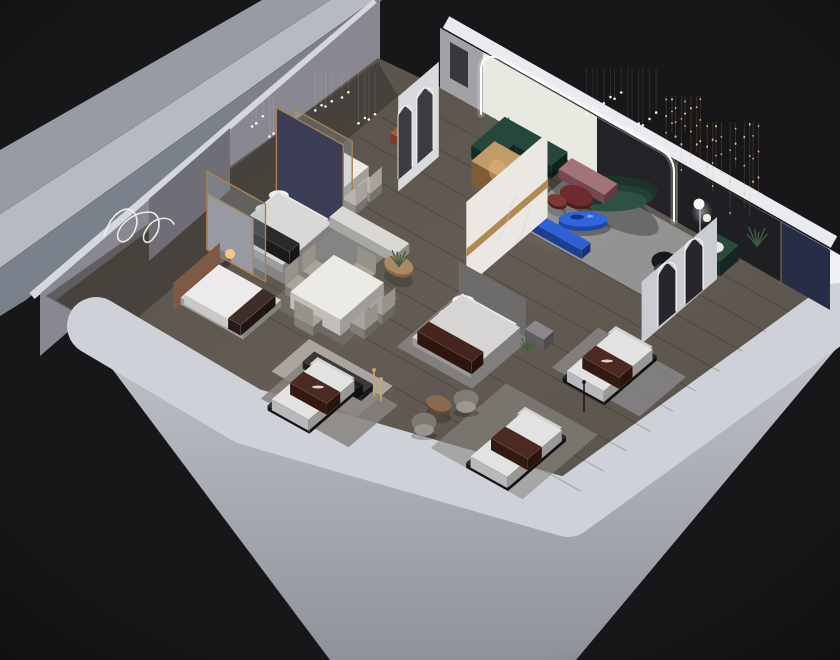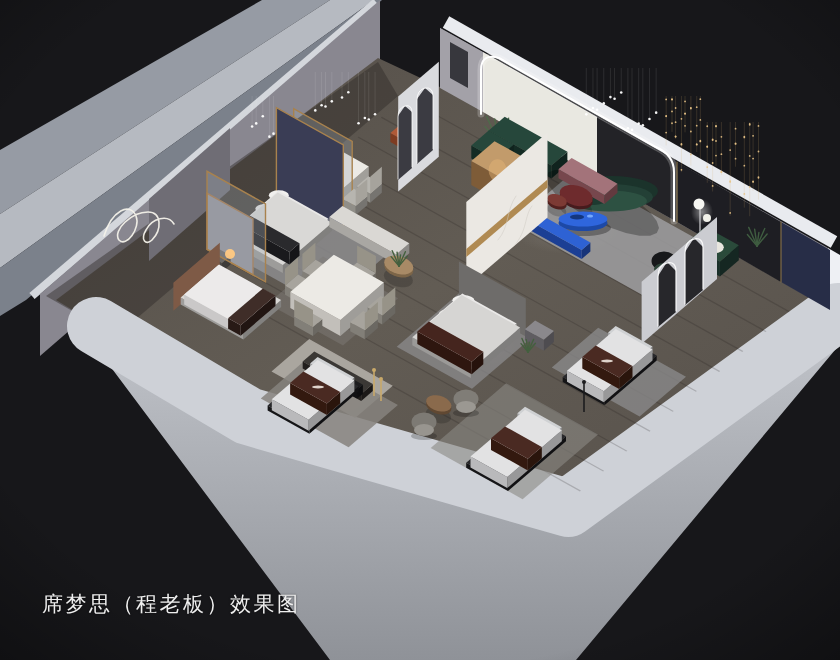--- a/index.html
+++ b/index.html
@@ -499,14 +499,13 @@
         <line x1="262.808" y1="96" x2="262.808" y2="116.24" stroke="rgba(255,255,255,0.16)" stroke-width="0.6"></line>
         <circle cx="262.808" cy="116.24" r="1.3" fill="#ffffff" opacity="0.95"></circle>
         <line x1="252.112" y1="96" x2="252.112" y2="126.452" stroke="rgba(255,255,255,0.16)" stroke-width="0.6"></line>
         <circle cx="252.112" cy="126.452" r="1.3" fill="#ffffff" opacity="0.95"></circle>
         <line x1="269.416" y1="96" x2="269.416" y2="136.664" stroke="rgba(255,255,255,0.16)" stroke-width="0.6"></line>
         <circle cx="269.416" cy="136.664" r="1.3" fill="#ffffff" opacity="0.95"></circle>
       </g>
 
     <rect x="0" y="0" width="840" height="660" fill="url(#vigG)"></rect>
   </svg>
-  <div id="caption">席梦思（程老板）效果图</div>
 </div>
 
 </body></html>

